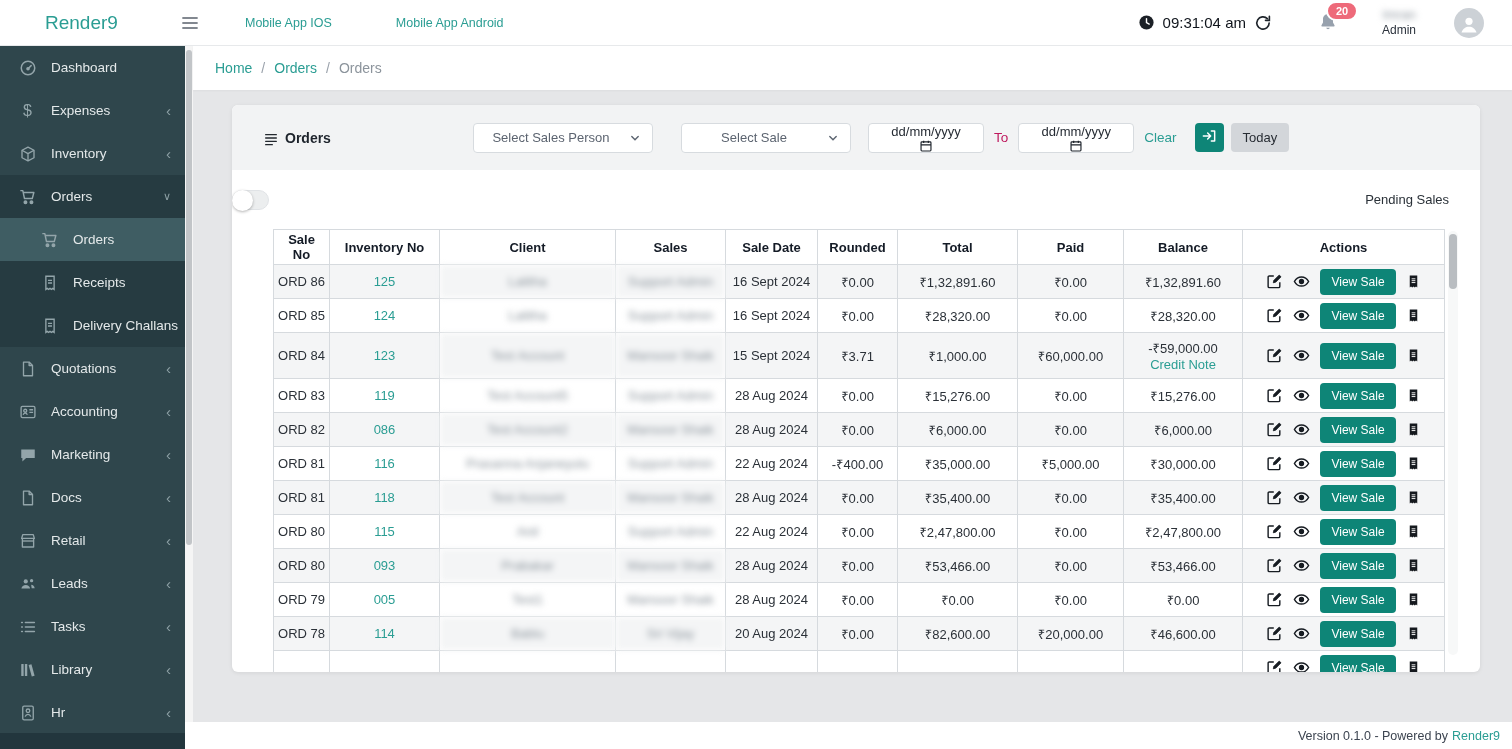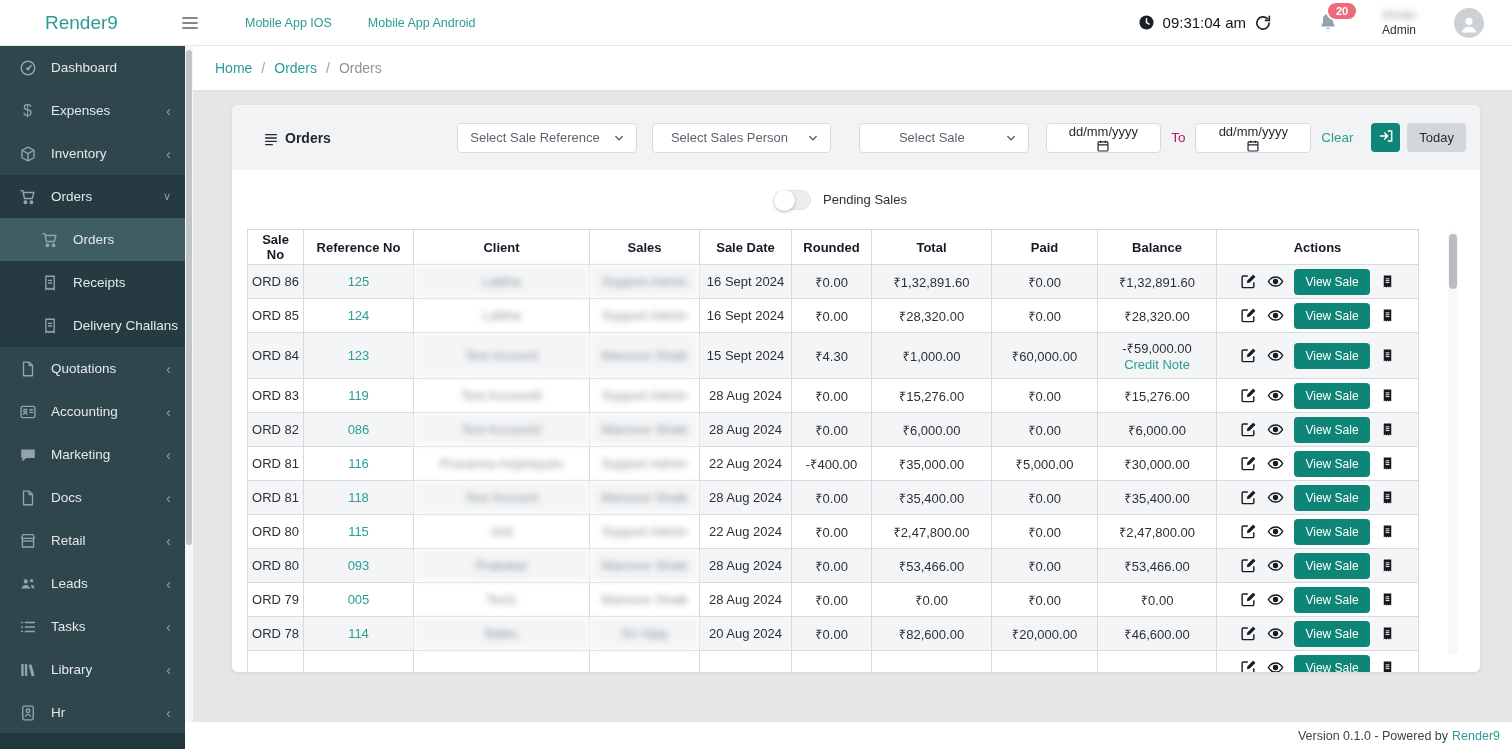--- a/index.html
+++ b/index.html
@@ -3,21 +3,21 @@
 <meta charset="utf-8">
 <style>
   * { box-sizing: border-box; margin: 0; padding: 0; }
   html,body { width:1512px; height:749px; font-family:"Liberation Sans", sans-serif; background:#e5e6e8; overflow:hidden; position:relative; }
 
   
   .topbar { position:absolute; top:0; left:0; width:1512px; height:46px; background:#fff; border-bottom:1px solid #e7e9eb; display:flex; align-items:center; z-index:5; }
   .logo { margin-left:45px; font-size:19px; font-weight:500; color:#2a9d93; width:120px; }
   .hamburger { width:26px; height:20px; margin-left:12px; cursor:pointer; }
   .hamburger svg { width:26px; height:20px; }
-  .top-nav { display:flex; margin-left:42px; gap:36px; }
+  .top-nav { display:flex; margin-left:42px; gap:64px; }
   .top-nav a { font-size:12.5px; color:#2a9d93; text-decoration:none; }
   .top-right { margin-left:auto; display:flex; align-items:center; margin-right:28px; }
   .clock-ico { width:17px; height:17px; }
   .clock-ico svg { width:17px; height:17px; }
   .time-text { font-size:15px; color:#10151c; margin:0 8px 0 8px; }
   .refresh-ico { width:18px; height:18px; }
   .refresh-ico svg { width:18px; height:18px; }
   .bell-wrap { position:relative; margin-left:46px; width:22px; height:24px; }
   .bell-wrap svg { width:20px; height:22px; }
   .badge { position:absolute; top:-10px; left:8px; background:#ee6a7a; color:#fff; font-size:11px; font-weight:600; padding:2px 8px; border-radius:10px; border:2px solid #fff; }
@@ -66,27 +66,27 @@
   .fdate { height:30px; width:116px; background:#fff; border:1px solid #d7dbdf; border-radius:4px; display:flex; align-items:center; justify-content:space-between; padding:0 8px; font-size:13px; color:#262c34; cursor:text;flex-direction:column; }
   .fdate .cal { width:14px; height:14px; display:flex; }
   .fdate .cal svg { width:14px; height:14px; }
   .to-label { font-size:13.5px; color:#be185d; }
   .clear-link { font-size:13.5px; color:#2a9d93; cursor:pointer; }
   .go-btn { width:29px; height:29px; background:#0e8577; border-radius:4px; display:flex; align-items:center; justify-content:center; cursor:pointer; }
   .go-btn svg { width:16px; height:16px; }
   .today-btn { height:29px; padding:0 12px; background:#d3d6da; border:none; border-radius:4px; font-size:13px; color:#272c33; cursor:pointer; font-family:"Liberation Sans",sans-serif; }
 
   
-  .toggle-row { height:59px; display:flex; align-items:center; justify-content:center; padding-right:31px; }
+  .toggle-row { height:59px; display:flex; align-items:center; justify-content:space-between; padding-right:31px; }
   .toggle { width:37px; height:20px; background:#eceeef; border:1px solid #e0e3e6; border-radius:10px; position:relative; cursor:pointer; }
   .knob { position:absolute; top:-1px; left:-1px; width:21px; height:21px; background:#fff; border-radius:50%; box-shadow:0 1px 3px rgba(0,0,0,.3); }
   .toggle-label { margin-left:12px; font-size:13px; color:#2a3138; }
 
   
-  table { margin-left:15px; width:1171px; border-collapse:collapse; table-layout:fixed; }
+  table { margin-left:41px; width:1171px; border-collapse:collapse; table-layout:fixed; }
   th, td { border:1px solid #d6dade; font-size:13px; text-align:center; padding:2px 4px; color:#2b3138; overflow:hidden; }
   th { height:28px; font-weight:700; color:#141b26; font-size:13px; }
   td { height:34px; }
   tr.alt td { background:#f4f5f6; }
   tr.tall td { height:46px; }
   td.link, .link { color:#2a9d93; cursor:pointer; }
   td.blurred { color:#8b949c; filter:blur(3px); }
   .credit { font-size:13px; color:#2a9d93; cursor:pointer; }
   .act { display:flex; align-items:center; justify-content:center; gap:10px; }
   .act .aicon { width:17px; height:17px; color:#171c22; cursor:pointer; display:flex; }
@@ -325,28 +325,20 @@
   <div class="card">
 
     <div class="filters">
       <div class="f-title">
         <span class="list-ico">
             <svg viewBox="0 0 24 24" stroke="#23282e" stroke-width="2" stroke-linecap="round" fill="none">
               <path d="M4 5.5h16M4 10.5h16M4 15.5h16M4 20.5h10"></path>
             </svg>
           </span>
         <span>Orders</span>
-      </div>
-      <div class="fsel w180">
-        <span class="sel-txt">Select Sale Reference</span>
-        <span class="chev">
-            <svg viewBox="0 0 24 24" fill="none" stroke="#5b6470" stroke-width="2.4" stroke-linecap="round">
-              <path d="M6.5 9.5 12 15l5.5-5.5"></path>
-            </svg>
-          </span>
       </div>
       <div class="fsel w180 ml15">
         <span class="sel-txt">Select Sales Person</span>
         <span class="chev">
             <svg viewBox="0 0 24 24" fill="none" stroke="#5b6470" stroke-width="2.4" stroke-linecap="round">
               <path d="M6.5 9.5 12 15l5.5-5.5"></path>
             </svg>
           </span>
       </div>
       <div class="fsel w165 ml28">
@@ -402,21 +394,21 @@
           <col style="width:92px">
         <col style="width:80px">
           <col style="width:120px">
           <col style="width:106px">
           <col style="width:119px">
           <col style="width:202px">
       </colgroup>
       <thead>
           <tr id="head-row">
             <th>Sale No</th>
-            <th>Reference No</th>
+            <th>Inventory No</th>
             <th>Client</th>
             <th>Sales</th>
             <th>Sale Date</th>
             <th>Rounded</th>
             <th>Total</th>
             <th>Paid</th>
             <th>Balance</th>
             <th>Actions</th>
           </tr>
         </thead>
@@ -498,21 +490,21 @@
                 </span>
       </div>
     </td>
   </tr>
           <tr class="alt tall">
     <td>ORD 84</td>
     <td class="link">123</td>
     <td class="blurred">Test Account</td>
     <td class="blurred">Mansoor Shaik</td>
     <td>15 Sept 2024</td>
-    <td>₹4.30</td>
+    <td>₹3.71</td>
     <td>₹1,000.00</td>
     <td>₹60,000.00</td>
     <td>
       <div>-₹59,000.00</div>
       <div class="credit">Credit Note</div>
     </td>
     <td>
       <div class="act">
         <span class="aicon">
                   <svg viewBox="0 0 24 24" fill="none" stroke="currentColor" stroke-width="2">

